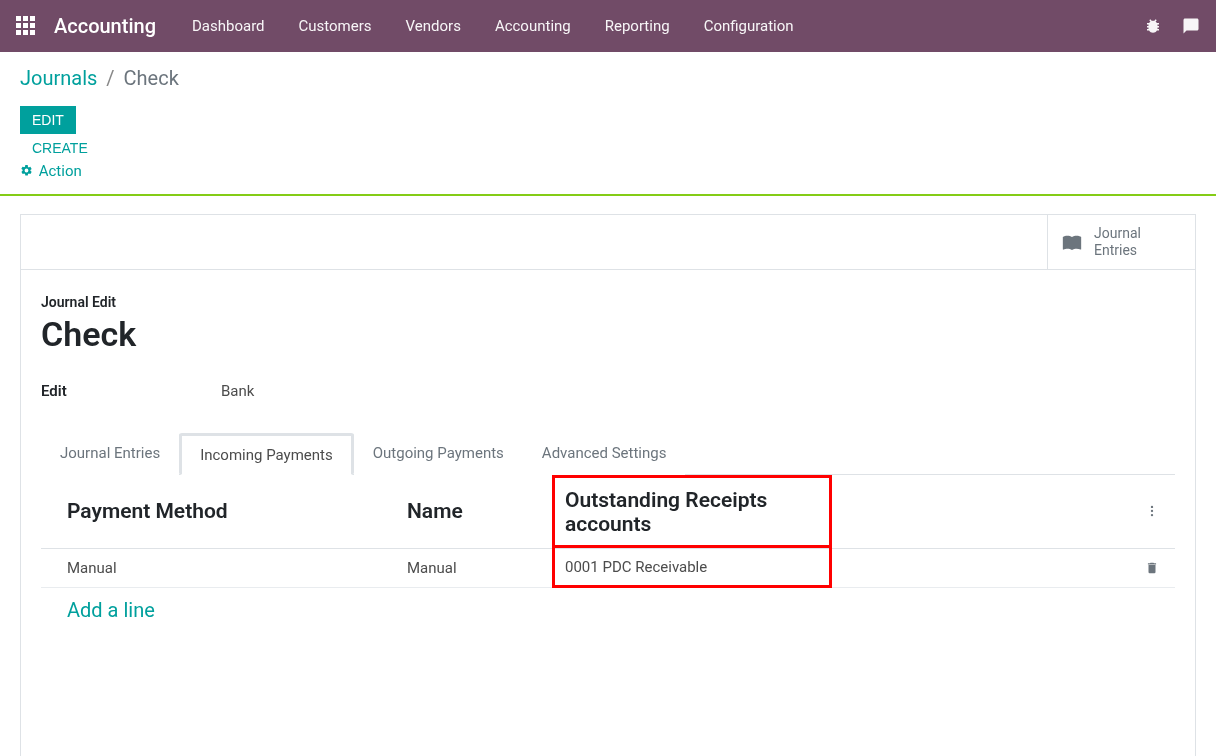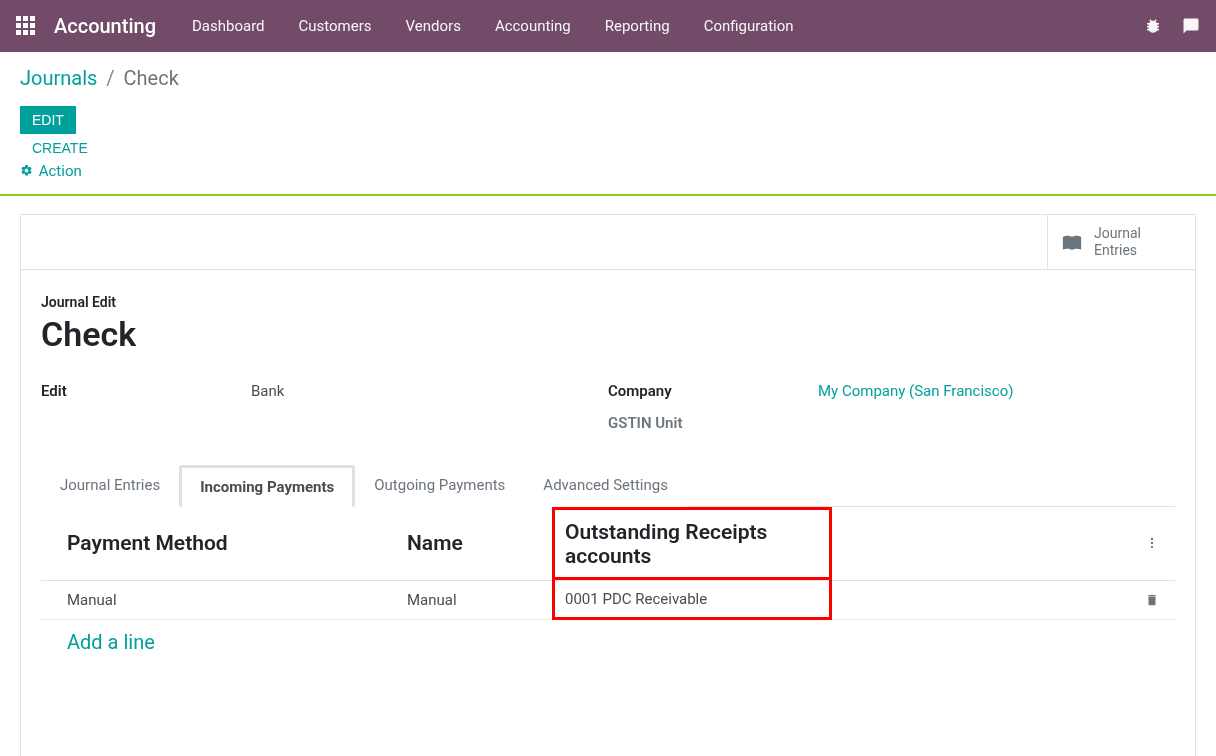--- a/index.html
+++ b/index.html
@@ -37,28 +37,28 @@
   .journal-entries-box span { color: #6c757d; font-size: 14px; line-height: 1.2; }
 
   .card-body { padding: 24px 20px 20px 20px; }
   .label-small { font-size: 14px; font-weight: 600; color: #212529; margin-bottom: 4px; }
   .journal-name-value { font-size: 34px; font-weight: 600; color: #212529; margin-bottom: 28px; }
 
   .form-row { display: flex; }
   .form-col { flex: 1; }
   .field-line { display: flex; margin-bottom: 14px; }
   .field-label { width: 180px; font-weight: 600; color: #212529; font-size: 15px; }
-  .field-value { color: #4c4c4c; font-size: 15px; margin-left: 30px; }
+  .field-value { color: #4c4c4c; font-size: 15px; }
   .field-value.link { color: #00a09d; cursor: pointer; }
   .field-label-grey { color: #6c757d; font-weight: 600; font-size: 15px; width: 180px; }
 
   
   .tabs { display: flex; border-bottom: 1px solid #dee2e6; margin-top: 18px; padding-left: 0; }
   .tab { padding: 10px 18px; font-size: 15px; color: #6c757d; cursor: pointer; border: 1px solid transparent; border-bottom: none; position: relative; top: 1px; background: #fff;}
-  .tab.active { color: #4c4c4c; border-color: #dee2e6; border-bottom: 1px solid #fff; font-weight: bold; }
+  .tab.active { color: #4c4c4c; border-color: #dee2e6; border-bottom: 1px solid #fff; }
 
   .highlight-box { border: 3px solid #ff0000; border-radius: 3px; }
 
   
   .table-hdr { display: flex; padding: 10px 8px 10px 26px; border-bottom: 1px solid #dee2e6; align-items: center; }
   .th { font-weight: 600; color: #212529; font-size: 21px; }
   .col-method { width: 340px; }
   .col-name { width: 155px; }
   .col-outstanding { flex: 1; display: flex; align-items: center; }
   .col-actions { width: 30px; display: flex; justify-content: center; cursor: pointer; }
@@ -140,29 +140,20 @@
       <div class="label-small">Journal Edit</div>
       <div class="journal-name-value">Check</div>
 
       <div class="form-row">
         <div class="form-col">
           <div class="field-line">
             <div class="field-label">Edit</div>
             <div class="field-value">Bank</div>
           </div>
         </div>
-        <div class="form-col">
-          <div class="field-line">
-            <div class="field-label">Company</div>
-            <div class="field-value link">My Company (San Francisco)</div>
-          </div>
-          <div class="field-line">
-            <div class="field-label-grey">GSTIN Unit</div>
-          </div>
-        </div>
       </div>
 
       <div class="tabs">
         <div class="tab">Journal Entries</div>
         <div class="tab active highlight-box">Incoming Payments</div>
         <div class="tab">Outgoing Payments</div>
         <div class="tab">Advanced Settings</div>
       </div>
 
       <div class="table-hdr">

